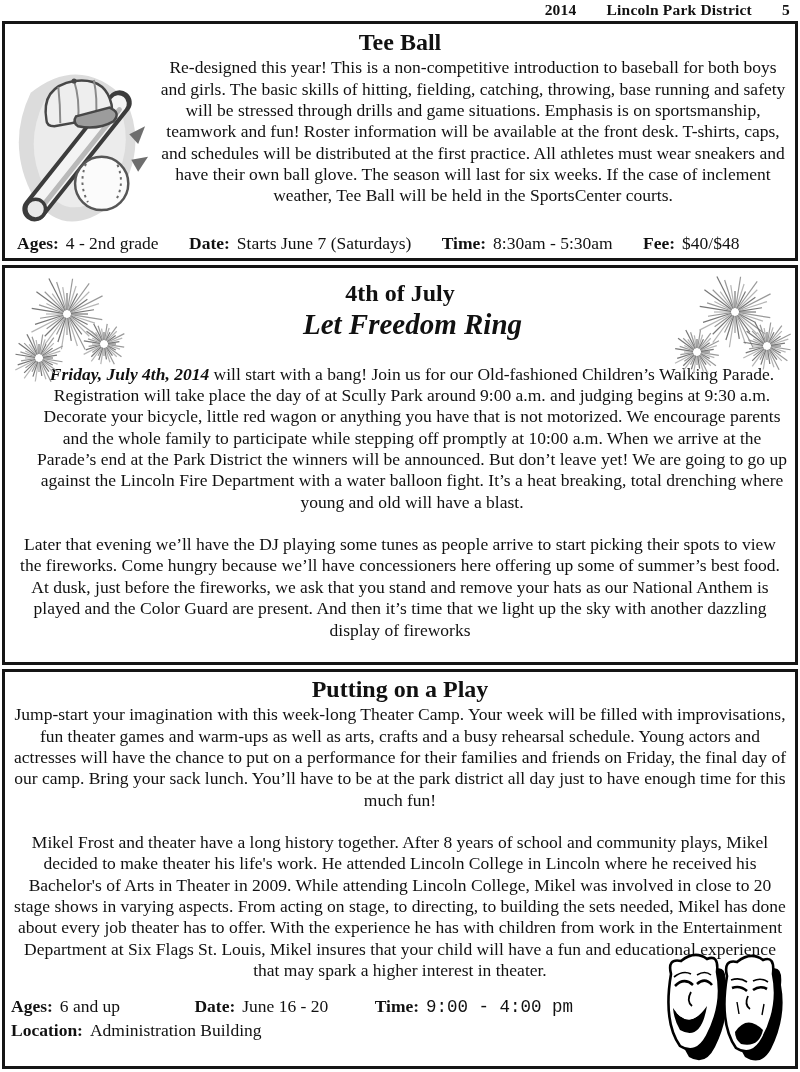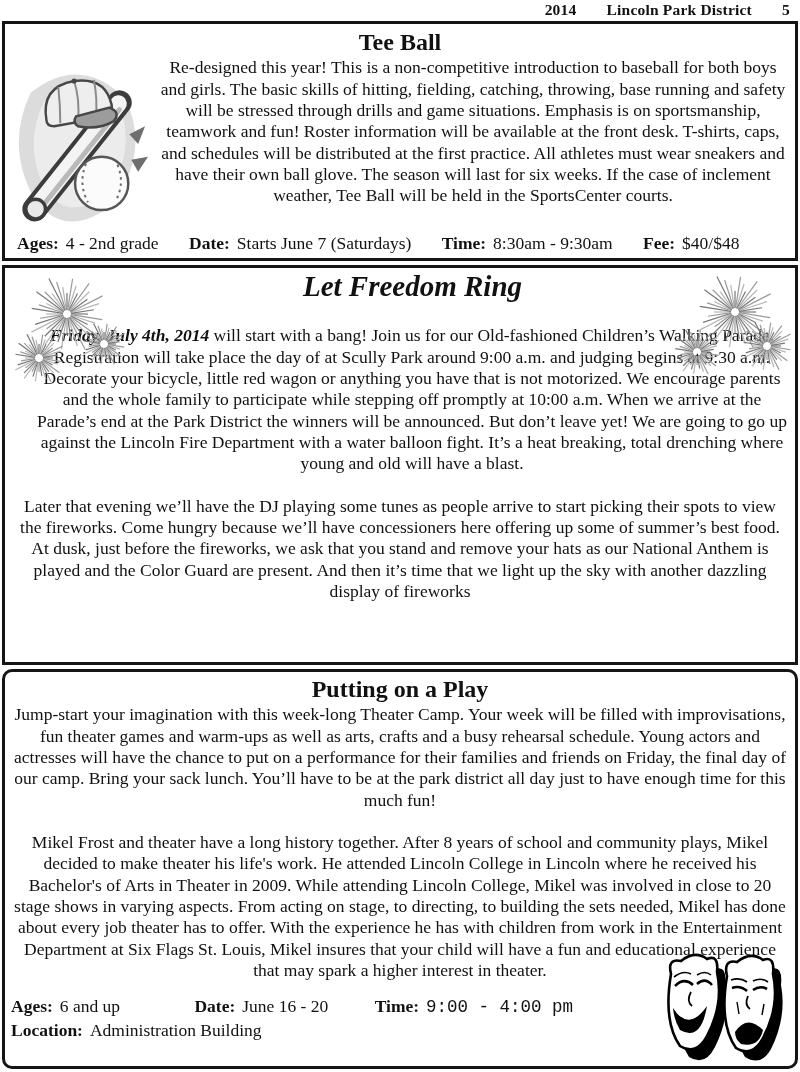--- a/index.html
+++ b/index.html
@@ -11,21 +11,21 @@
     height:20px;text-align:right;padding:1px 10px 0 8px;
     font-weight:bold;font-size:15.5px;letter-spacing:.2px;
   }
   .page-header span{margin-left:26px;}
   .sec{
     margin:0 2px 4px 2px;border:3px solid #151515;position:relative;
     box-sizing:border-box;background:#fff;
   }
   .sec-tee{height:240px;}
   .sec-july{height:400px;}
-  .sec-play{height:400px;margin-bottom:16px;border-radius:10px;}
+  .sec-play{height:400px;margin-bottom:16px;}
   .sec-title{
     text-align:center;font-weight:bold;font-size:24px;line-height:1.1;
     margin:5px 0 2px 0;
   }
   .sec-subtitle{
     text-align:center;font-weight:bold;font-style:italic;font-size:29px;
     line-height:1.15;margin:2px 0 0 0;padding-left:25px;
   }
   .body-text{
     font-size:17.5px;line-height:1.22;text-align:center;
@@ -88,21 +88,21 @@
         <path d="M76,104 Q68,124 78,143" fill="none" stroke="#6a6a6a" stroke-width="2" stroke-dasharray="2.5,4"></path>
         <path d="M108,105 Q116,124 106,142" fill="none" stroke="#6a6a6a" stroke-width="2" stroke-dasharray="2.5,4"></path>
       </g>
     </svg>
 
     <div class="body-text">Re-designed this year! This is a non-competitive introduction to baseball for both boys and girls. The basic skills of hitting, fielding, catching, throwing, base running and safety will be stressed through drills and game situations. Emphasis is on sportsmanship, teamwork and fun! Roster information will be available at the front desk. T-shirts, caps, and schedules will be distributed at the first practice. All athletes must wear sneakers and have their own ball glove. The season will last for six weeks. If the case of inclement weather, Tee Ball will be held in the SportsCenter courts.</div>
 
     <div class="info-line">
       <b class="lbl">Ages:</b><span class="val">4 - 2nd grade</span>
       <b class="lbl">Date:</b><span class="val">Starts June 7 (Saturdays)</span>
-      <b class="lbl">Time:</b><span class="val">8:30am - 9:30am</span>
+      <b class="lbl">Time:</b><span class="val">8:30am - 5:30am</span>
       <b class="lbl">Fee:</b><span>$40/$48</span>
     </div>
   </div>
 
   <div class="sec sec-july">
     <svg class="fw fw-left" viewBox="0 0 118 112" xmlns="http://www.w3.org/2000/svg">
       <g class="burst">
           <line x1="62" y1="42" x2="79" y2="42" stroke="#777" stroke-width="1.2"></line>
           <line x1="61.95075336238055" y1="42.625737860160925" x2="93.26047375924642" y2="47.58471040193624" stroke="#999" stroke-width="1.2"></line>
           <line x1="61.804226065180615" y1="43.236067977499786" x2="85.96106157907751" y2="51.085099634623454" stroke="#b5b5b5" stroke-width="1.2"></line>
@@ -351,20 +351,21 @@
           <line x1="95.81596199895819" y1="70.43597390324653" x2="100.99145369598902" y2="60.278499527499136" stroke="#777" stroke-width="1.2"></line>
           <line x1="96.3511410091699" y1="70.76393202250021" x2="108.81218835777031" y2="53.61277174175132" stroke="#999" stroke-width="1.2"></line>
           <line x1="96.82842712474618" y1="71.17157287525382" x2="108.84924240491749" y2="59.150757595082496" stroke="#b5b5b5" stroke-width="1.2"></line>
           <line x1="97.23606797749979" y1="71.6488589908301" x2="107.59148550549912" y2="64.12520776148645" stroke="#777" stroke-width="1.2"></line>
           <line x1="97.56402609675347" y1="72.18403800104181" x2="117.70077354341058" y2="61.92385270692805" stroke="#999" stroke-width="1.2"></line>
           <line x1="97.80422606518061" y1="72.76393202250021" x2="115.30366596501145" y2="67.07801932600117" stroke="#b5b5b5" stroke-width="1.2"></line>
           <line x1="97.95075336238055" y1="73.37426213983908" x2="111.9759277988315" y2="71.15289273626779" stroke="#777" stroke-width="1.2"></line>
         </g>
     </svg>
 
+    <div class="sec-title" style="margin-top:12px;">4th of July</div>
     <div class="sec-subtitle">Let Freedom Ring</div>
 
     <div class="body-text july-body">
       <span class="lead-bi">Friday, July 4th, 2014</span><span> will start with a bang!  Join us for our Old-fashioned Children’s Walking Parade. Registration will take place the day of at Scully Park around 9:00 a.m. and judging begins at 9:30 a.m. Decorate your bicycle, little red wagon or anything you have that is not motorized.  We encourage parents and the whole family to participate while stepping off promptly at 10:00 a.m.  When we arrive at the Parade’s end at the Park District the winners will be announced.  But don’t leave yet!  We are going to go up against the Lincoln Fire Department with a water balloon fight.  It’s a heat breaking, total drenching where young and old will have a blast.</span>
     </div>
 
     <div class="body-text para-gap">Later that evening we’ll have the DJ playing some tunes as people arrive to start picking their spots to view the fireworks. Come hungry because we’ll have concessioners here offering up some of summer’s best food.  At dusk, just before the fireworks, we ask that you stand and remove your hats as our National Anthem is played and the Color Guard are present. And then it’s time that we light up the sky with another dazzling display of fireworks</div>
   </div>
 
   <div class="sec sec-play">

